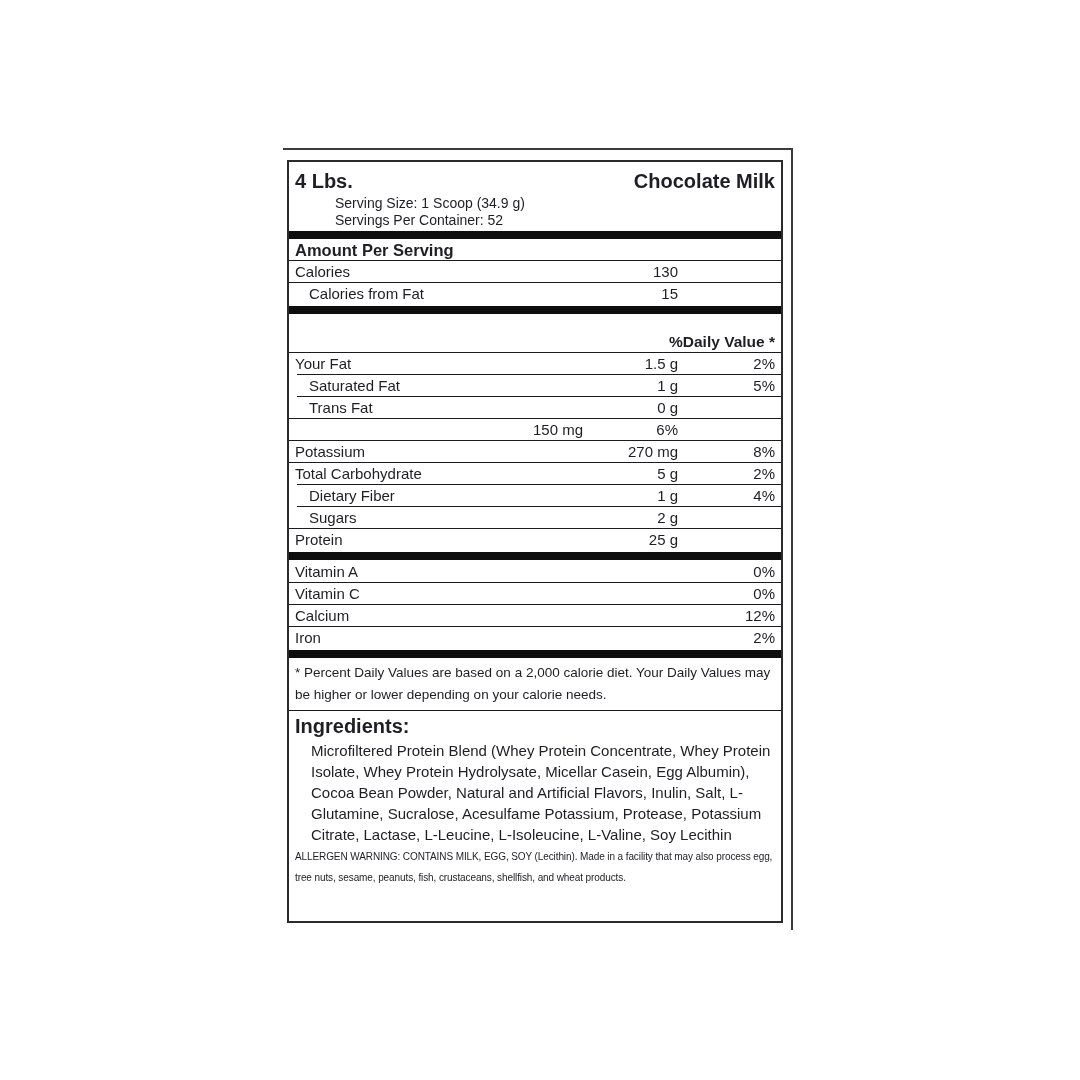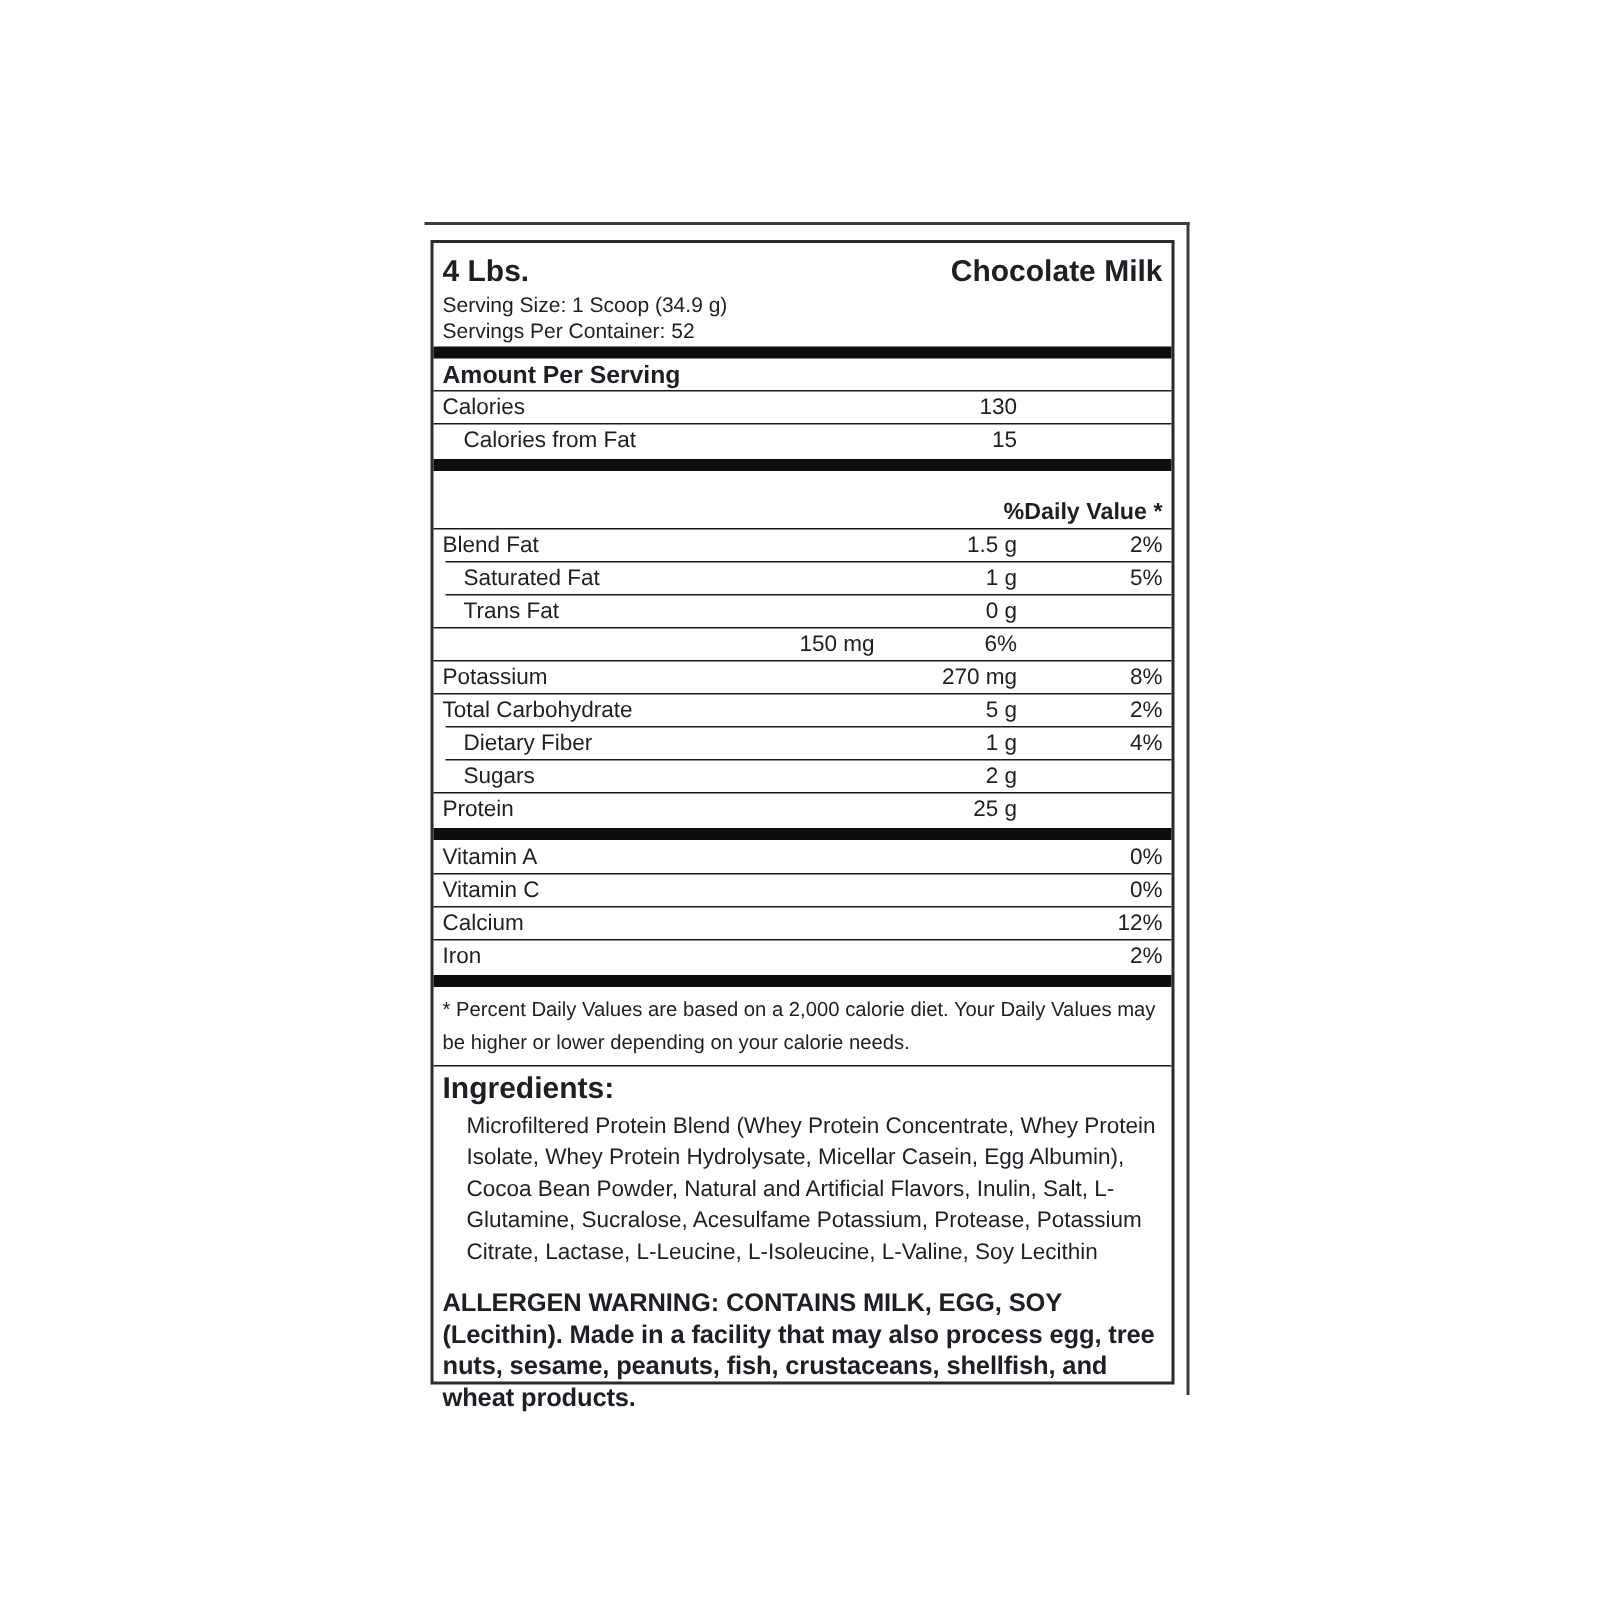--- a/index.html
+++ b/index.html
@@ -49,20 +49,21 @@
     align-items: baseline;
     padding: 8px 6px 2px 6px;
     font-size: 20px;
     font-weight: bold;
     line-height: 23px;
   }
   .serv-line {
     padding: 0 6px;
     font-size: 14px;
     line-height: 17px;
+    margin-left: 40px;
   }
   .bar {
     height: 8px;
     background: #0e0e0e;
     margin-top: 2px;
   }
   .aps-row {
     font-weight: bold;
     font-size: 16.5px;
     line-height: 18px;
@@ -109,26 +110,25 @@
     line-height: 24px;
     padding: 3px 6px 1px 6px;
   }
   .ing-body {
     font-size: 15px;
     line-height: 21px;
     padding: 1px 6px 0 6px;
     margin-left: 16px;
   }
   .allergen {
-    font-size: 17px;
-    font-weight: bold;
+    font-size: 10px;
+    font-weight: normal;
     line-height: 21px;
     padding: 1px 6px 0 6px;
     letter-spacing: -0.1px;
-    margin-top: 12px;
   }
 </style>
 </head>
 <body>
 
 <div class="page">
 
   <div class="frame-top"></div>
   <div class="frame-right"></div>
 
@@ -155,21 +155,21 @@
       <span class="nm">Calories from Fat</span>
       <span class="amt">15</span>
       <span class="pct"></span>
     </div>
 
     <div class="bar"></div>
 
     <div class="dv-header">%Daily Value *</div>
 
     <div class="grid-row">
-      <span class="nm">Blend Fat</span>
+      <span class="nm">Your Fat</span>
       <span class="amt">1.5 g</span>
       <span class="pct">2%</span>
     </div>
     <div class="grid-row indent subline">
       <span class="nm">Saturated Fat</span>
       <span class="amt">1 g</span>
       <span class="pct">5%</span>
     </div>
     <div class="grid-row indent subline">
       <span class="nm">Trans Fat</span>

